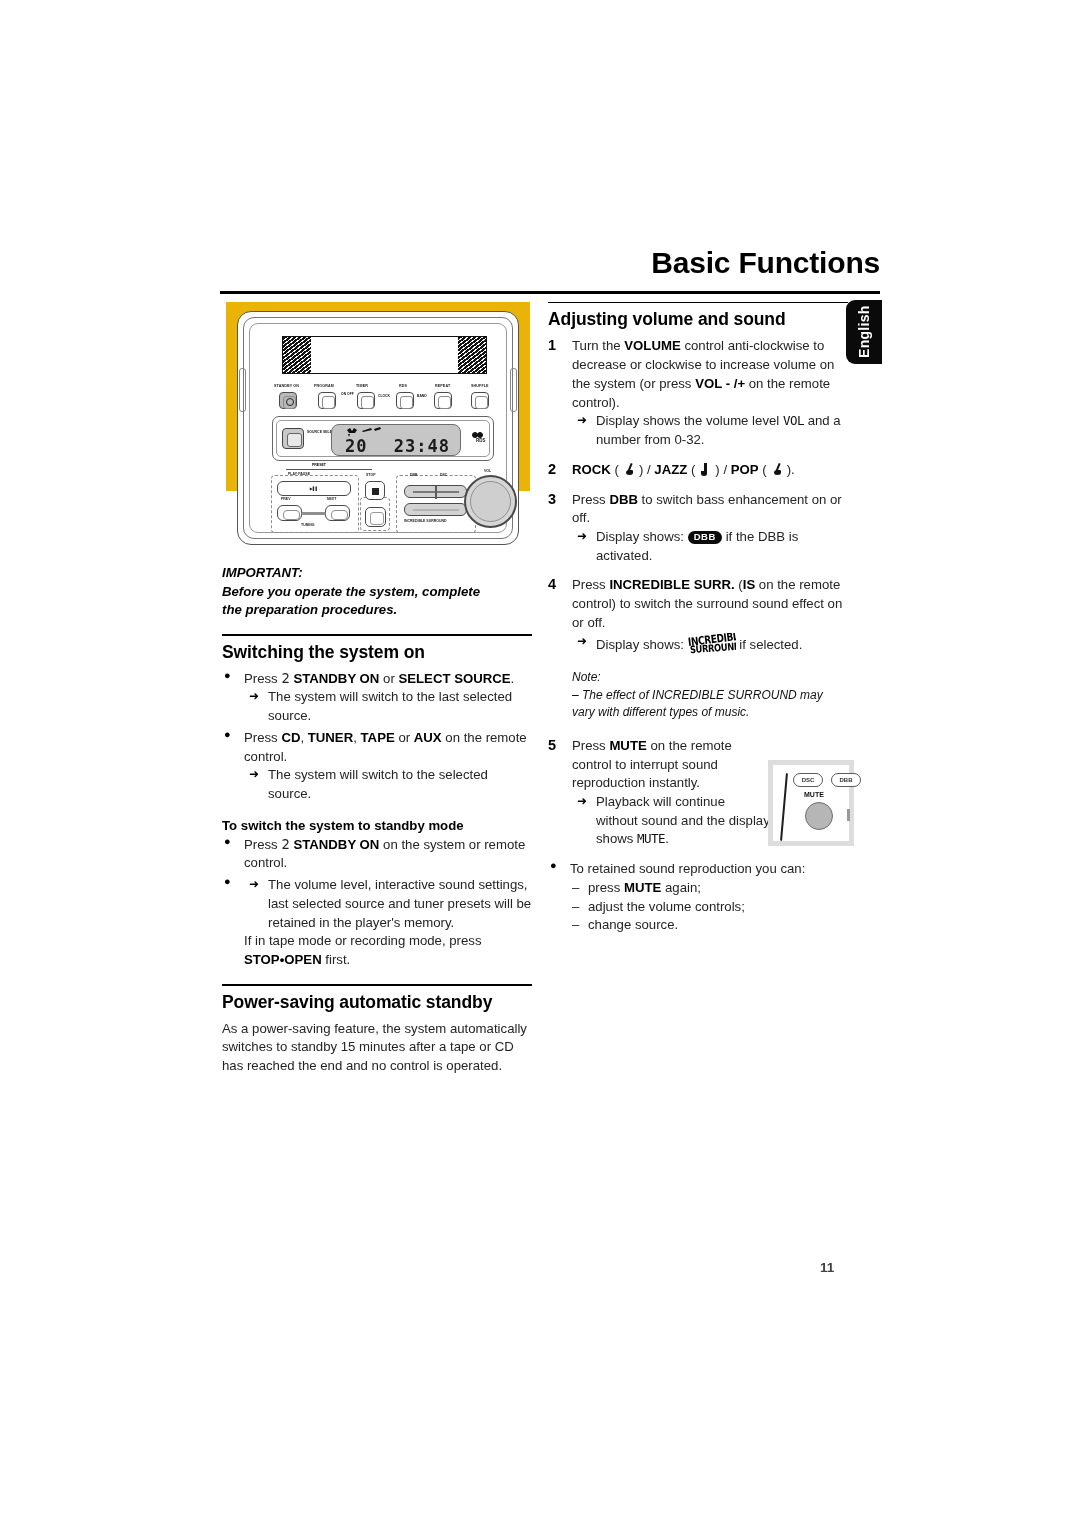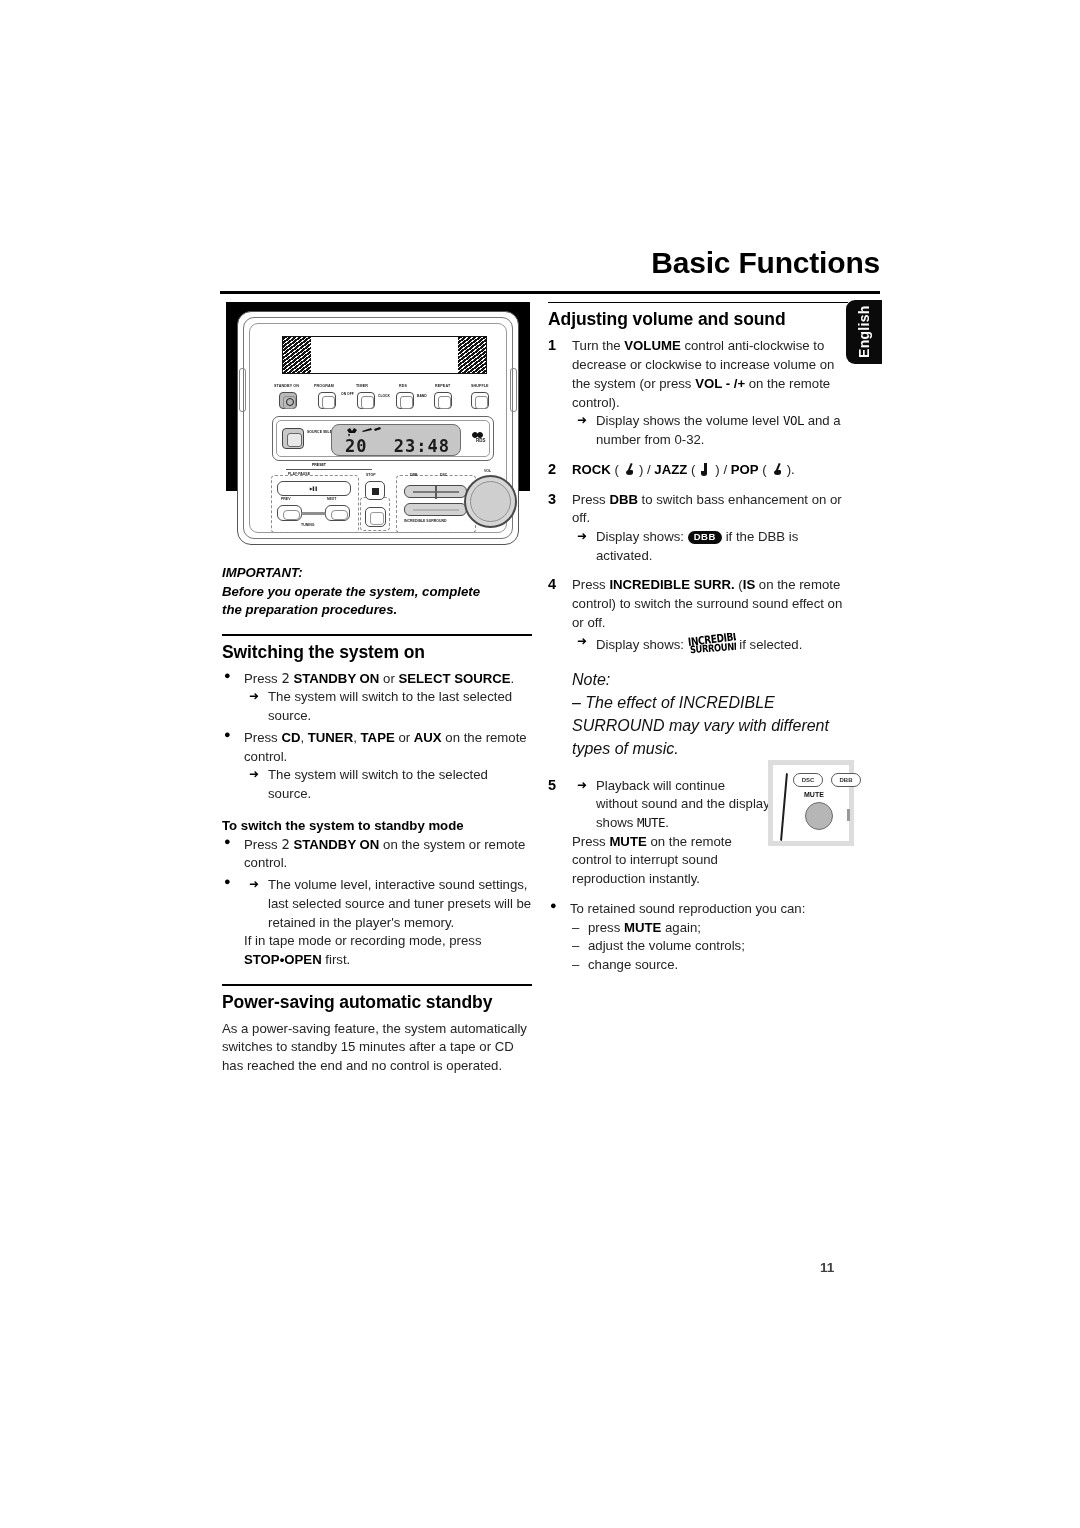--- a/index.html
+++ b/index.html
@@ -47,21 +47,21 @@
   }
 
   
   .col-left  { position:absolute; left:222px; top:302px; width:310px; }
   .col-right { position:absolute; left:548px; top:302px; width:300px; }
 
   
   .illus {
     position:absolute; left:226px; top:302px;
     width:304px; height:189px;
-    background:#000000;
+    background:#eab308;
   }
   .dev-outer {
     position:absolute; left:11px; top:9px; width:282px; height:234px;
     border:1.3px solid #555; border-radius:14px; background:#fff;
   }
   .dev-outer2 {
     position:absolute; left:5px; top:5px; right:5px; bottom:5px;
     border:1.1px solid #777; border-radius:11px;
   }
   .dev-outer3 {
@@ -212,21 +212,21 @@
   }
   .sub-h { font-size:13.2px; font-weight:bold; color:#000; margin-top:14px; }
 
   .num-item { position:relative; padding-left:24px; margin-bottom:11px; }
   .num-item .num {
     position:absolute; left:0; top:0; font-size:14.5px; font-weight:bold; color:#000;
   }
   .dash-line { position:relative; padding-left:18px; }
   .dash-line::before { content:"–"; position:absolute; left:2px; top:0; color:#242424; }
 
-  .note-block { font-style:italic; font-size:16px; line-height:1.42; color:#111;
+  .note-block { font-style:italic; font-size:12px; line-height:1.42; color:#111;
     margin:14px 0 12px 24px; }
   .note-block .nh { margin-bottom:1px; }
 
   
   .dbb-badge {
     display:inline-block; background:#0b0b0b; color:#fff; border-radius:8px;
     font-size:9.5px; font-weight:bold; padding:1.5px 6px 1.5px 6px;
     letter-spacing:0.6px; vertical-align:1px; line-height:1.1;
   }
   .is-logo {
@@ -464,22 +464,22 @@
       <div class="p arrow-line" style="margin-left:8px;"><span>Display shows: </span><span class="is-logo"><span class="l1">INCREDIBLE</span><span class="l2">SURROUND</span></span><span> if selected.</span></div>
     </div>
 
     <div class="note-block">
       <div class="nh">Note:</div>
       <div>–  The effect of INCREDIBLE SURROUND may vary with different types of music.</div>
     </div>
 
     <div class="num-item" style="margin-top:16px;">
       <span class="num">5</span>
+      <div class="p" style="width:188px;"><span>Press </span><b>MUTE</b><span> on the remote control to interrupt sound reproduction instantly.</span></div>
       <div class="p arrow-line" style="margin-left:8px; width:190px;"><span>Playback will continue without sound and the display shows </span><span class="lcdfont">MUTE</span><span>.</span></div>
-      <div class="p" style="width:188px;"><span>Press </span><b>MUTE</b><span> on the remote control to interrupt sound reproduction instantly.</span></div>
     </div>
 
     <div class="bullet-item" style="margin-top:6px;">
       <div class="p">To retained sound reproduction you can:</div>
       <div class="p dash-line"><span>press </span><b>MUTE</b><span> again;</span></div>
       <div class="p dash-line">adjust the volume controls;</div>
       <div class="p dash-line">change source.</div>
     </div>
   </div>
 

